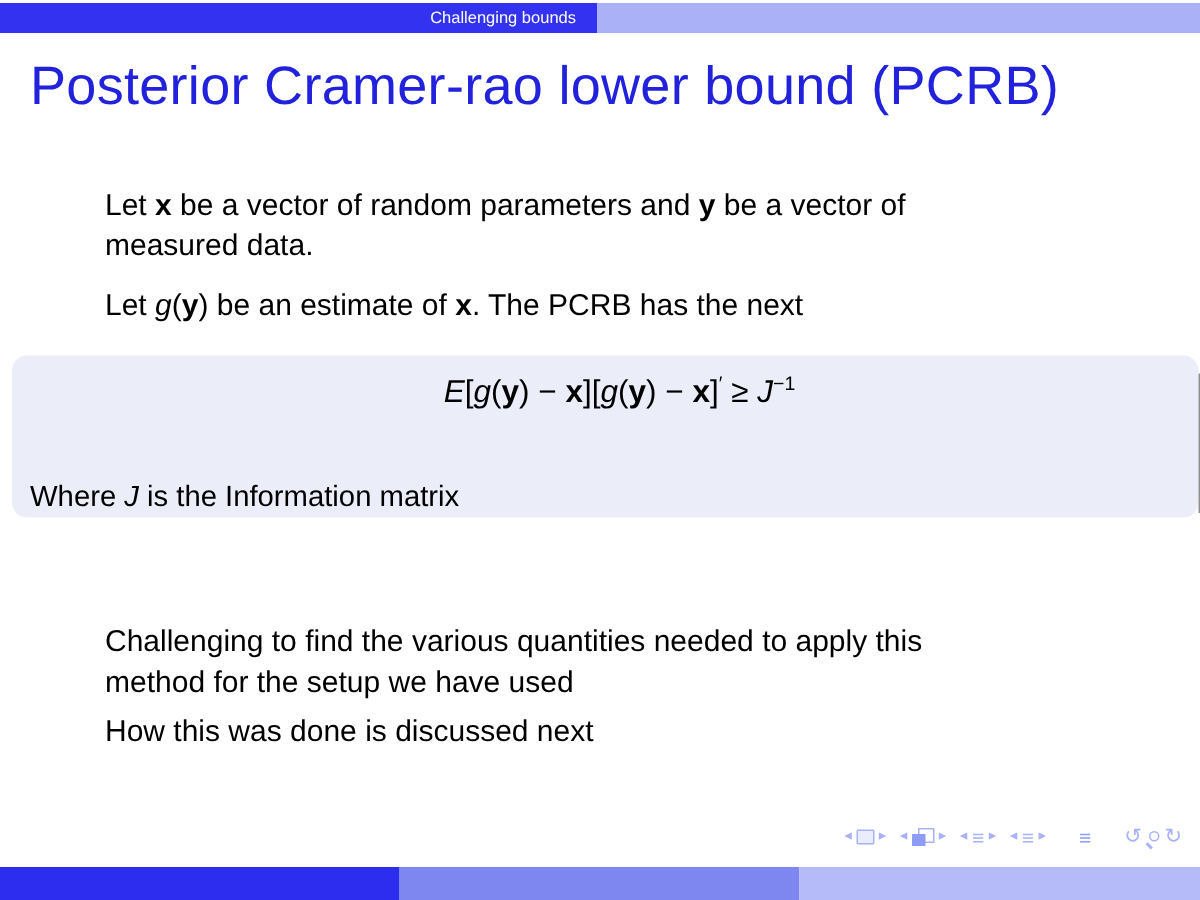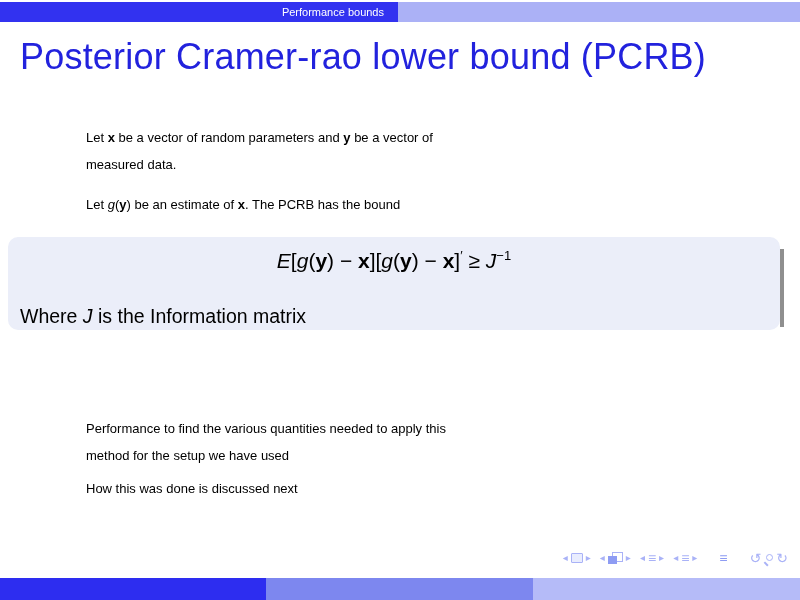--- a/index.html
+++ b/index.html
@@ -12,32 +12,32 @@
   .headbar-left{width:398px;background:var(--header-blue);color:var(--header-text);
     font-size:11px;display:flex;align-items:center;justify-content:flex-end;
     padding-right:14px;box-sizing:border-box;}
   .headbar-right{flex:1;background:var(--header-light);}
 
   
   .title{position:absolute;left:20px;top:36px;margin:0;font-size:36px;font-weight:normal;
     color:var(--title-blue);letter-spacing:0.2px;}
 
   
-  .item{position:absolute;left:70px;width:690px;font-size:13px;line-height:27px;color:var(--text);margin-left:16px;}
+  .item{position:absolute;left:70px;width:690px;font-size:20px;line-height:27px;color:var(--text);}
   #item1{top:124px}
   #item2{top:191px}
   #item3{top:349px}
   #item4{top:415px}
   #item5{top:475px}
   .bf{font-weight:bold}
   .it{font-style:italic}
 
   
-  .block{position:absolute;left:8px;top:237px;width:772px;height:93px;
-    background:var(--block-bg);border-radius:10px;}
+  .block{position:absolute;left:8px;top:237px;width:772px;height:108px;
+    background:var(--block-bg);border-radius:10px;padding-left:19px;}
   .block::after{content:"";position:absolute;right:-4px;top:12px;bottom:3px;width:4px;
     background:var(--block-shadow);}
   .formula{margin-top:11px;text-align:center;font-size:21px;color:var(--text);}
   .formula .sup{font-size:13px;}
   .where{position:absolute;left:12px;bottom:2px;font-size:19.5px;color:var(--text);text-align:center;}
 
   
   .nav-row{position:absolute;top:551px;right:12px;display:flex;align-items:center;
     color:var(--nav-icon);}
   .nav-group{display:flex;align-items:center;gap:3px;margin-left:9px;}
@@ -65,44 +65,44 @@
   .f2{width:267px;background:var(--footer-mid);}
   .f3{flex:1;background:var(--footer-light);}
 </style>
 </head>
 <body>
 
 <div id="slide">
 
   <div class="headbar">
     <div class="headbar-left">
-      <span>Performance bounds</span>
+      <span>Challenging bounds</span>
     </div>
     <div class="headbar-right"></div>
   </div>
 
   <h1 class="title">Posterior Cramer-rao lower bound (PCRB)</h1>
 
   <div class="item" id="item1">
     <div><span>Let </span><span class="bf">x</span><span> be a vector of random parameters and </span><span class="bf">y</span><span> be a vector of</span></div>
     <div>measured data.</div>
   </div>
 
   <div class="item" id="item2">
-    <div><span>Let </span><span class="it">g</span><span>(</span><span class="bf">y</span><span>) be an estimate of </span><span class="bf">x</span><span>. The PCRB has the bound</span></div>
+    <div><span>Let </span><span class="it">g</span><span>(</span><span class="bf">y</span><span>) be an estimate of </span><span class="bf">x</span><span>. The PCRB has the next</span></div>
   </div>
 
   <div class="block">
     <div class="formula"><span class="it">E</span><span>[</span><span class="it">g</span><span>(</span><span class="bf">y</span><span>) − </span><span class="bf">x</span><span>][</span><span class="it">g</span><span>(</span><span class="bf">y</span><span>) − </span><span class="bf">x</span><span>]</span><sup class="sup">′</sup><span> ≥ </span><span class="it">J</span><sup class="sup">−1</sup></div>
     <div class="where"><span>Where </span><span class="it">J</span><span> is the Information matrix</span></div>
   </div>
 
 
   <div class="item" id="item4">
-    <div>Performance to find the various quantities needed to apply this</div>
+    <div>Challenging to find the various quantities needed to apply this</div>
     <div>method for the setup we have used</div>
   </div>
 
   <div class="item" id="item5">
     <div>How this was done is discussed next</div>
   </div>
 
   <div class="nav-row">
     <span class="nav-group">
       <span class="tri">◂</span>

